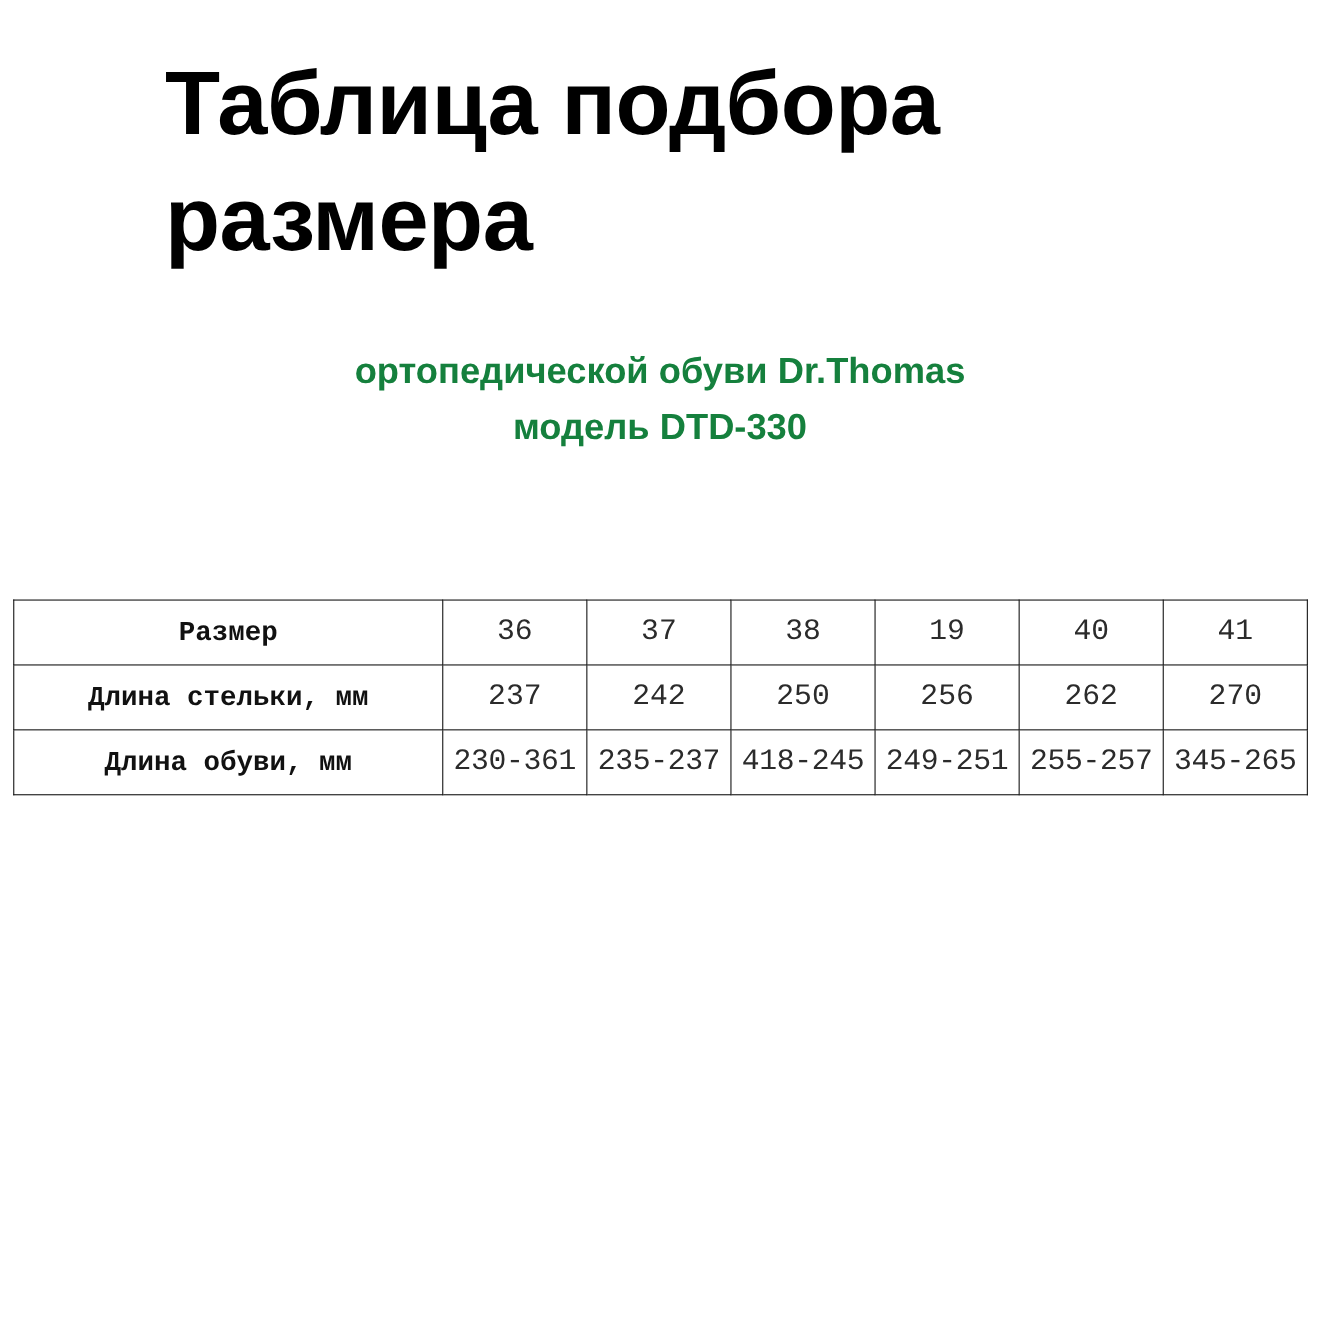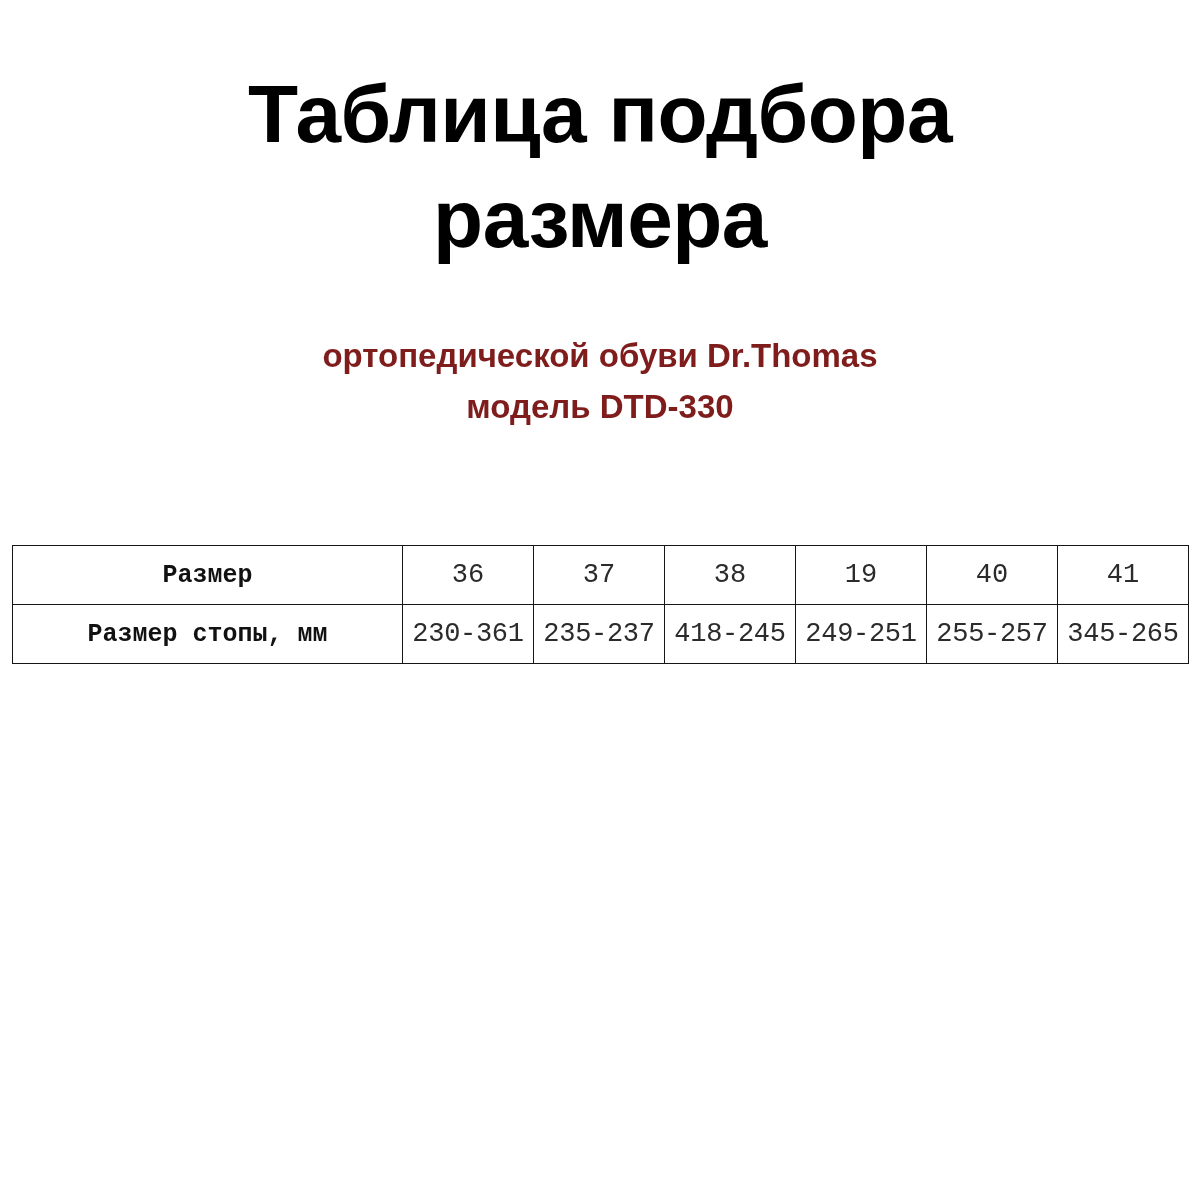--- a/index.html
+++ b/index.html
@@ -14,41 +14,40 @@
     color: #1a1a1a;
     overflow: hidden;
   }
   .page {
     width: 1200px;
     height: 1200px;
     position: relative;
     box-sizing: border-box;
   }
   .title-block {
-    padding-top: 62px;
-    text-align: center;
+    padding-top: 43px;
   }
   .title {
     font-size: 82px;
     font-weight: 700;
     line-height: 1.28;
     letter-spacing: -0.5px;
     color: #000000;
     margin: 0 auto;
     max-width: 900px;
   }
   .subtitle-block {
     text-align: center;
     margin-top: 58px;
   }
   .subtitle-line {
     font-size: 33px;
     font-weight: 700;
     line-height: 1.55;
-    color: #7f1d1d;
+    color: #15803d;
   }
   .table-wrap {
     position: absolute;
     left: 12px;
     top: 545px;
     width: 1176px;
   }
   table.size-table {
     border-collapse: collapse;
     width: 100%;
@@ -106,21 +105,30 @@
         <tr>
           <td class="rowhead">Размер</td>
           <td>36</td>
           <td>37</td>
           <td>38</td>
           <td>19</td>
           <td>40</td>
           <td>41</td>
         </tr>
         <tr>
-          <td class="rowhead">Размер стопы, мм</td>
+          <td class="rowhead">Длина стельки, мм</td>
+          <td>237</td>
+          <td>242</td>
+          <td>250</td>
+          <td>256</td>
+          <td>262</td>
+          <td>270</td>
+        </tr>
+        <tr>
+          <td class="rowhead">Длина обуви, мм</td>
           <td class="val-tight">230-361</td>
           <td class="val-tight">235-237</td>
           <td class="val-tight">418-245</td>
           <td class="val-tight">249-251</td>
           <td class="val-tight">255-257</td>
           <td class="val-tight">345-265</td>
         </tr>
       </tbody>
     </table>
   </div>

